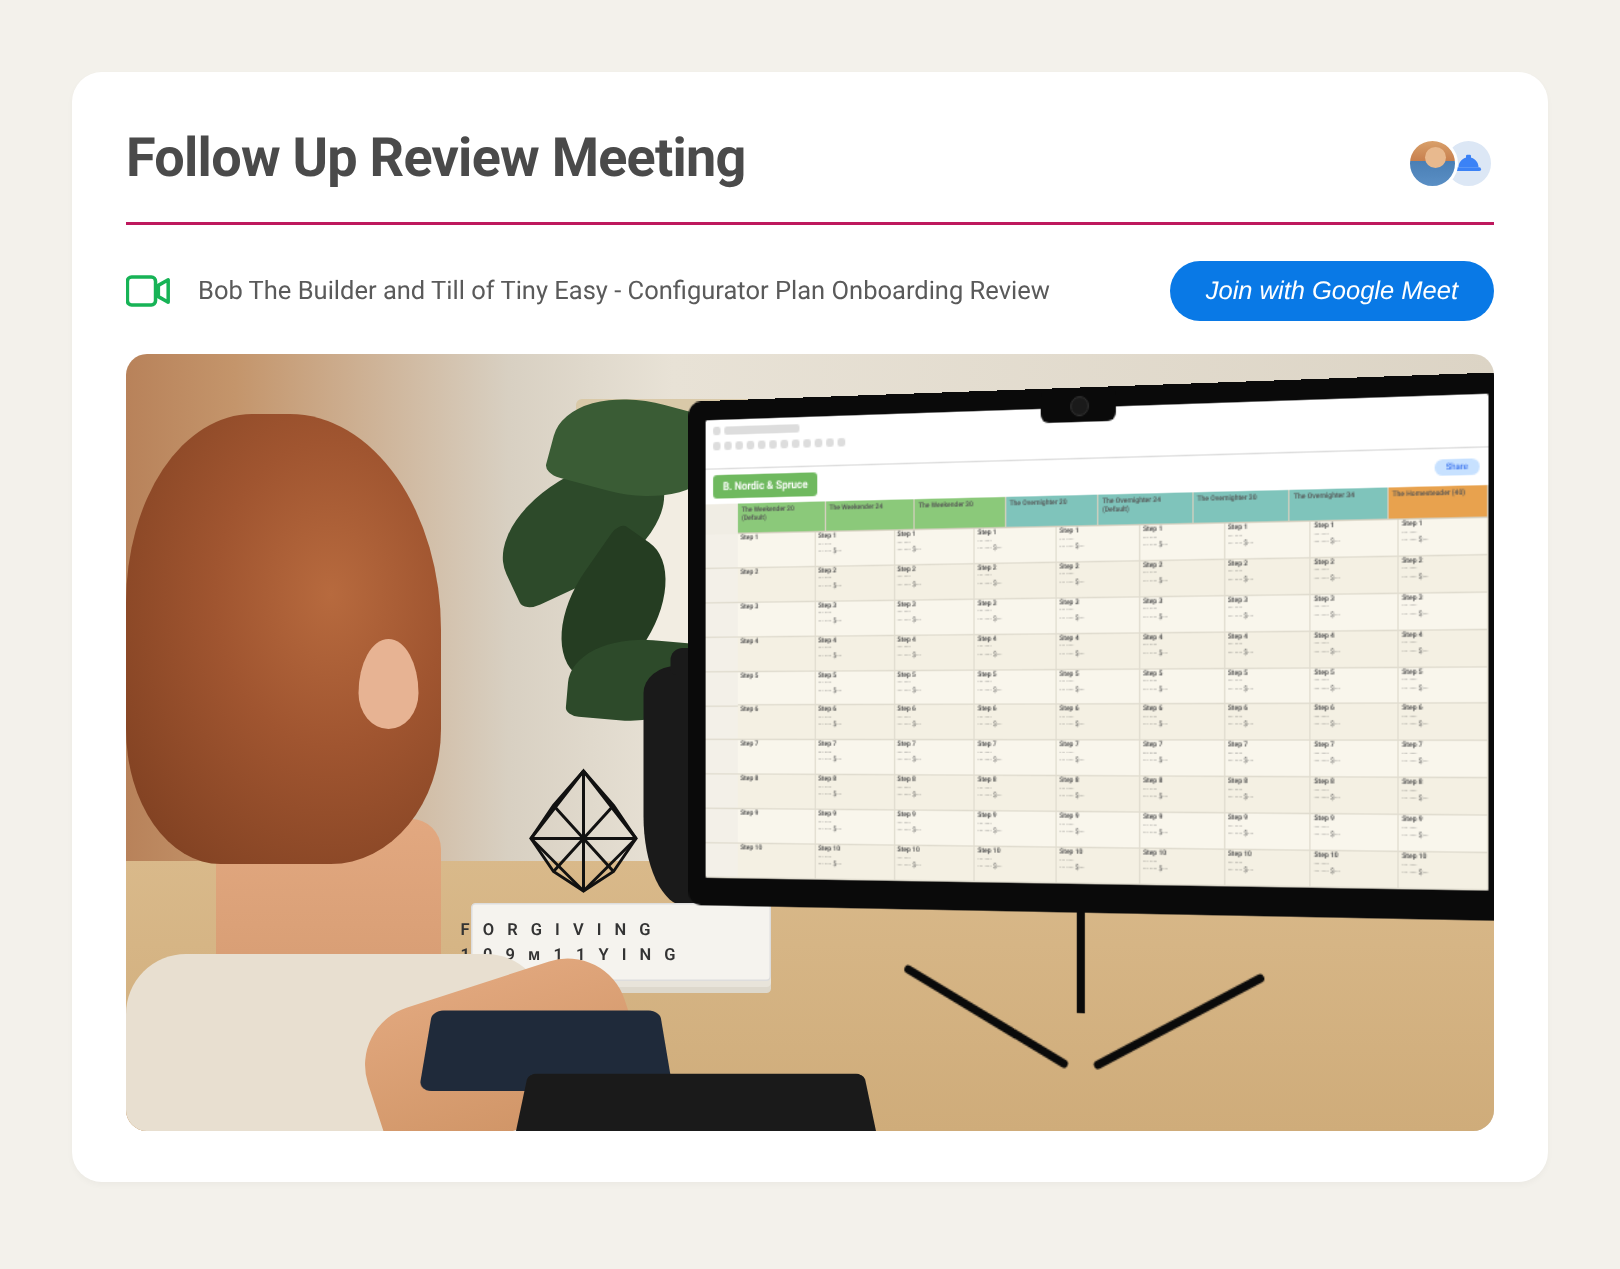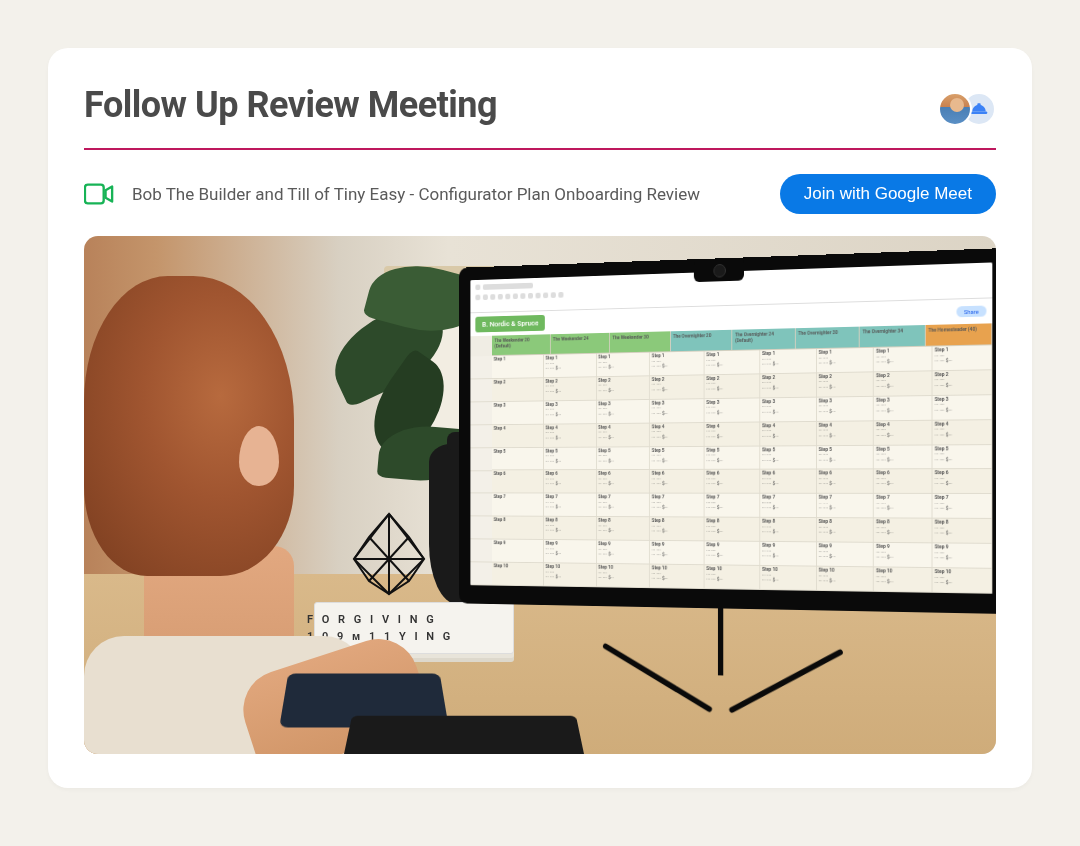--- a/index.html
+++ b/index.html
@@ -86,20 +86,21 @@
     .join-btn {
       background: #0979e6;
       color: #fff;
       border: none;
       padding: 10px 24px;
       border-radius: 22px;
       font-size: 17px;
       font-weight: 500;
       cursor: pointer;
       white-space: nowrap;
+      font-style: italic;
     }
     .screenshot {
       width: 100%;
       height: 518px;
       border-radius: 14px;
       overflow: hidden;
       position: relative;
       background: linear-gradient(90deg, #b8825a 0%, #c4956b 8%, #d8d0c2 28%, #e8e2d6 40%, #dcd4c5 100%);
     }
     

